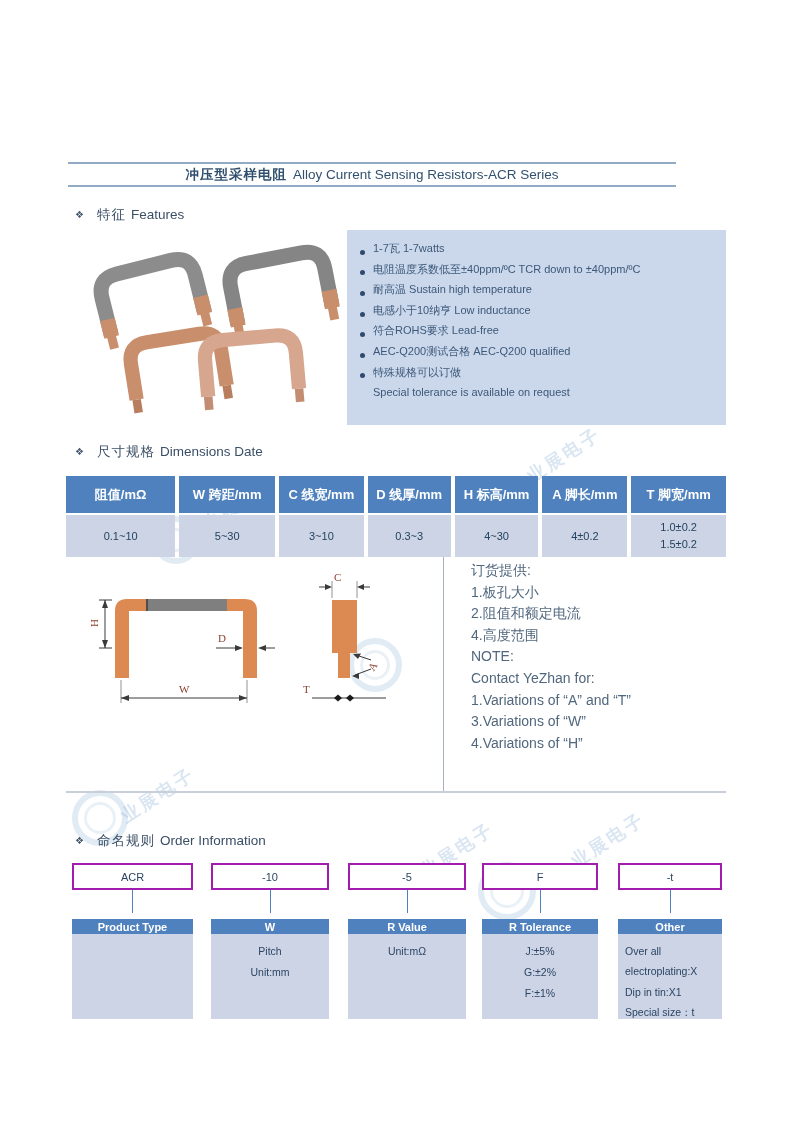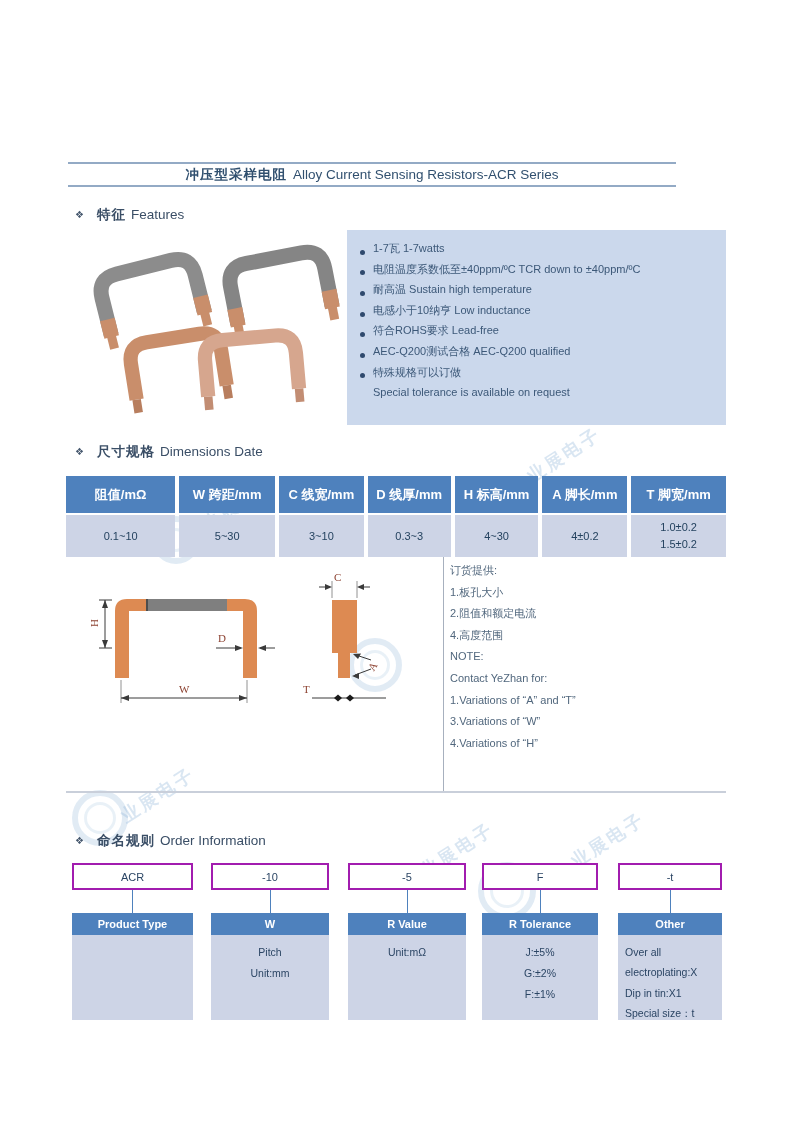--- a/index.html
+++ b/index.html
@@ -35,21 +35,21 @@
     text-align:center;font-size:13.5px;color:#31506f;line-height:19px;
     white-space:nowrap;
   }
   .doc-title .zh{font-weight:bold;margin-right:6px;letter-spacing:1px;}
   
   .sec-heading{
     position:absolute;left:75px;display:flex;align-items:baseline;
     color:#3a4e66;font-size:13.5px;line-height:15px;
   }
   .sec-heading .marker{font-size:10px;margin-right:13px;position:relative;top:-1px;color:#46586e;}
-  .sec-heading .zh{font-weight:bold;margin-right:5px;letter-spacing:1px;}
+  .sec-heading .zh{font-weight:normal;margin-right:5px;letter-spacing:1px;}
   
   .photo-panel{position:absolute;left:75px;top:237px;width:265px;height:188px;background:#ffffff;}
   .features-panel{
     position:absolute;left:347px;top:230px;width:379px;height:195px;
     background:#cbd8ec;box-sizing:border-box;padding:8px 6px 0 13px;
   }
   .feature-line{display:flex;align-items:center;line-height:20.6px;font-size:11px;color:#3c5878;}
   .feature-line .dot{
     flex:none;width:5px;height:5px;border-radius:50%;
     background:#2f4a6e;margin:8px 8px 0 0;
@@ -72,33 +72,33 @@
     line-height:17px;
   }
   
   .diagram-region{
     position:absolute;left:66px;top:557px;width:660px;height:234px;
     border-bottom:2px solid #c9cfda;box-sizing:content-box;
   }
   .diagram-divider{position:absolute;left:377px;top:0;width:1px;height:100%;background:#a7b0be;}
   .drawing-svg{position:absolute;left:0;top:0;}
   .notes{position:absolute;left:384px;top:3px;width:270px;}
-  .note-line{font-size:11px;color:#51677d;line-height:21.6px;white-space:nowrap;}
+  .note-line{font-size:14px;color:#51677d;line-height:21.6px;white-space:nowrap;margin-left:21px;}
   
   .order-region{position:absolute;left:66px;top:863px;width:660px;height:155px;}
   .ocol{position:absolute;top:0;}
   .code-box{
     height:23px;border:2px solid #a21caf;background:#ffffff;
     color:#2b4564;font-size:11px;
     display:flex;align-items:center;justify-content:center;
   }
   .connector{width:1px;height:23px;background:#4e81bd;margin:0 auto;}
   .label-box{
-    height:22px;background:#4e81bd;color:#ffffff;font-weight:bold;font-size:11px;
-    display:flex;align-items:center;justify-content:center;
+    height:15px;background:#4e81bd;color:#ffffff;font-weight:bold;font-size:11px;
+    display:flex;align-items:center;justify-content:center;margin-top:6px;
   }
   .content-box{
     height:85px;background:#cdd4e6;color:#2b4564;font-size:10.5px;
     text-align:center;box-sizing:border-box;padding-top:7px;
   }
   .content-box .oline{line-height:21px;white-space:nowrap;}
   .content-box.left{text-align:left;padding-left:7px;}
   .content-box.left .oline{line-height:20.3px;}
   
   .dim-label{font-family:"Liberation Serif",serif;font-size:11px;fill:#8c4130;}

